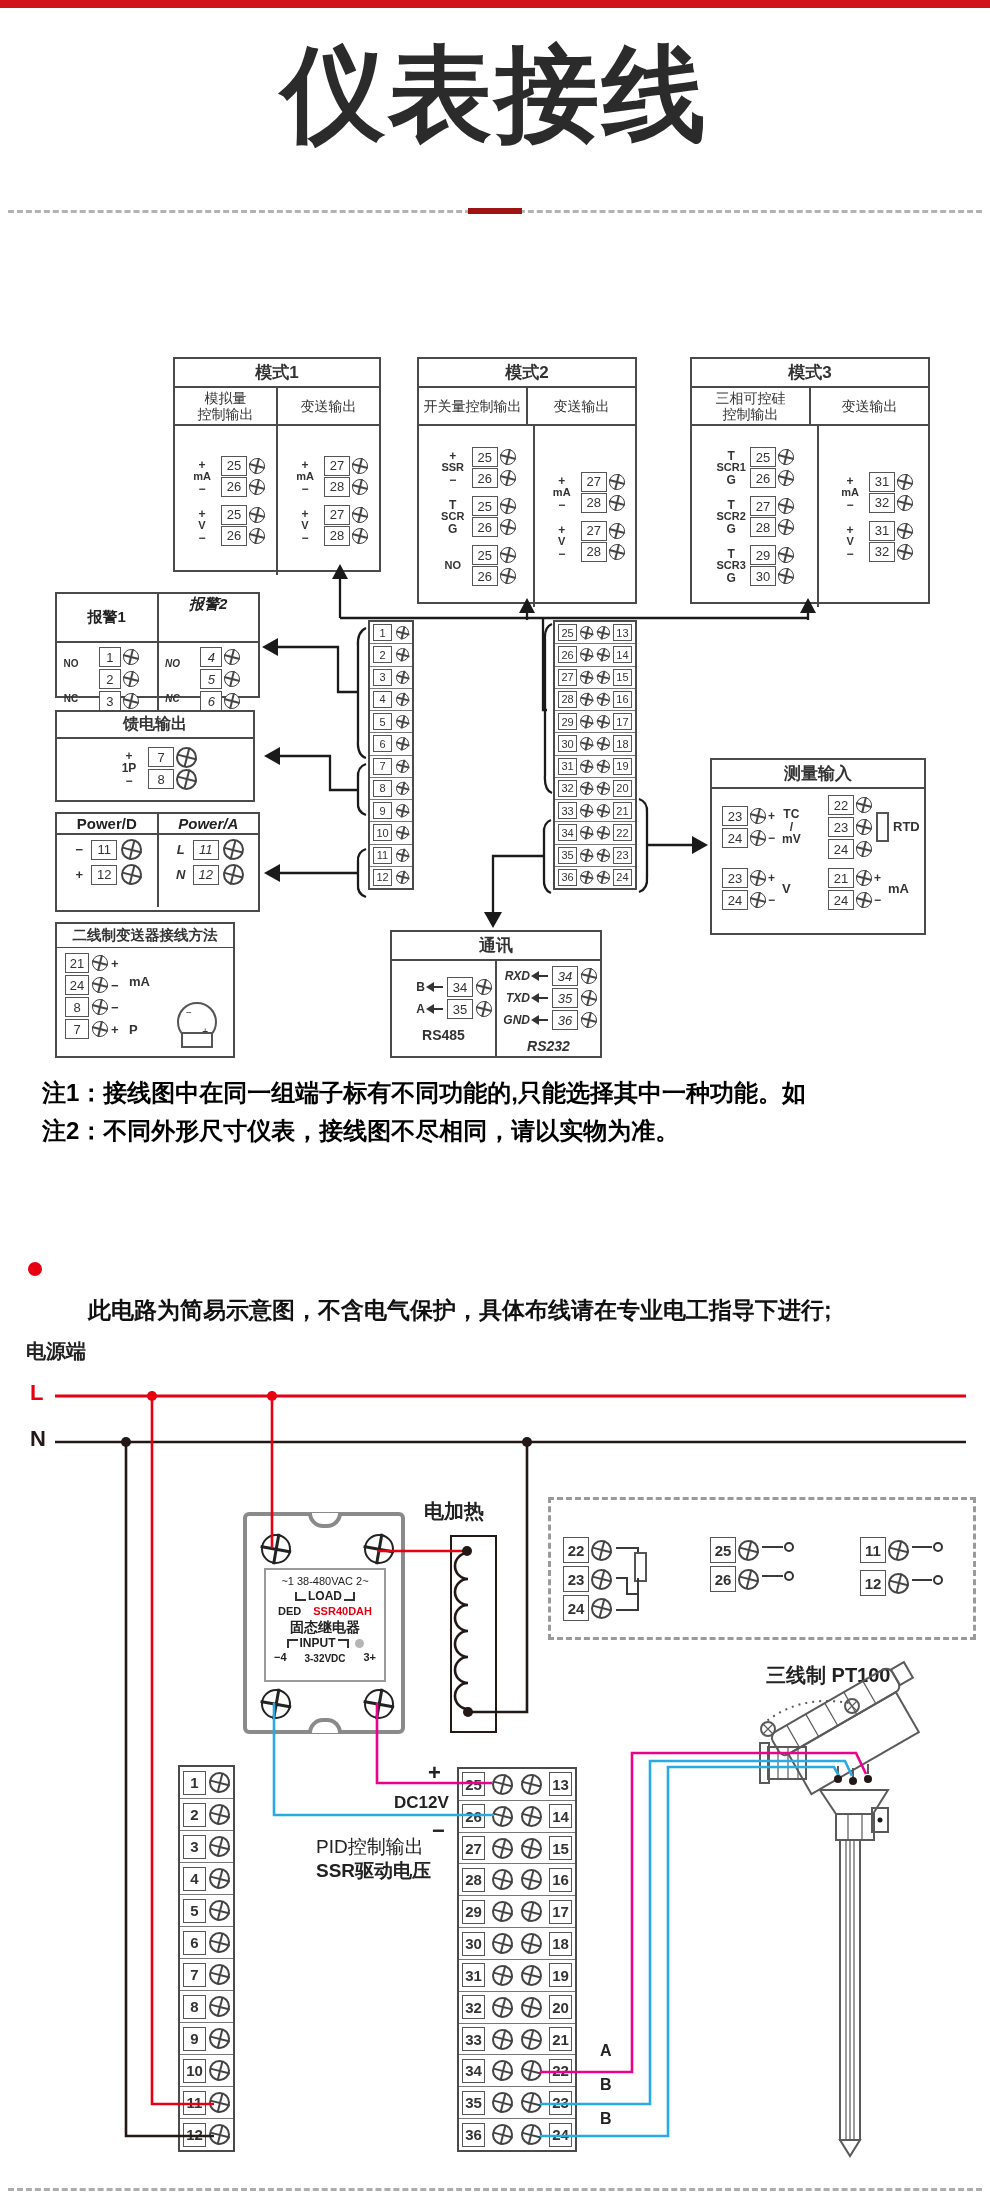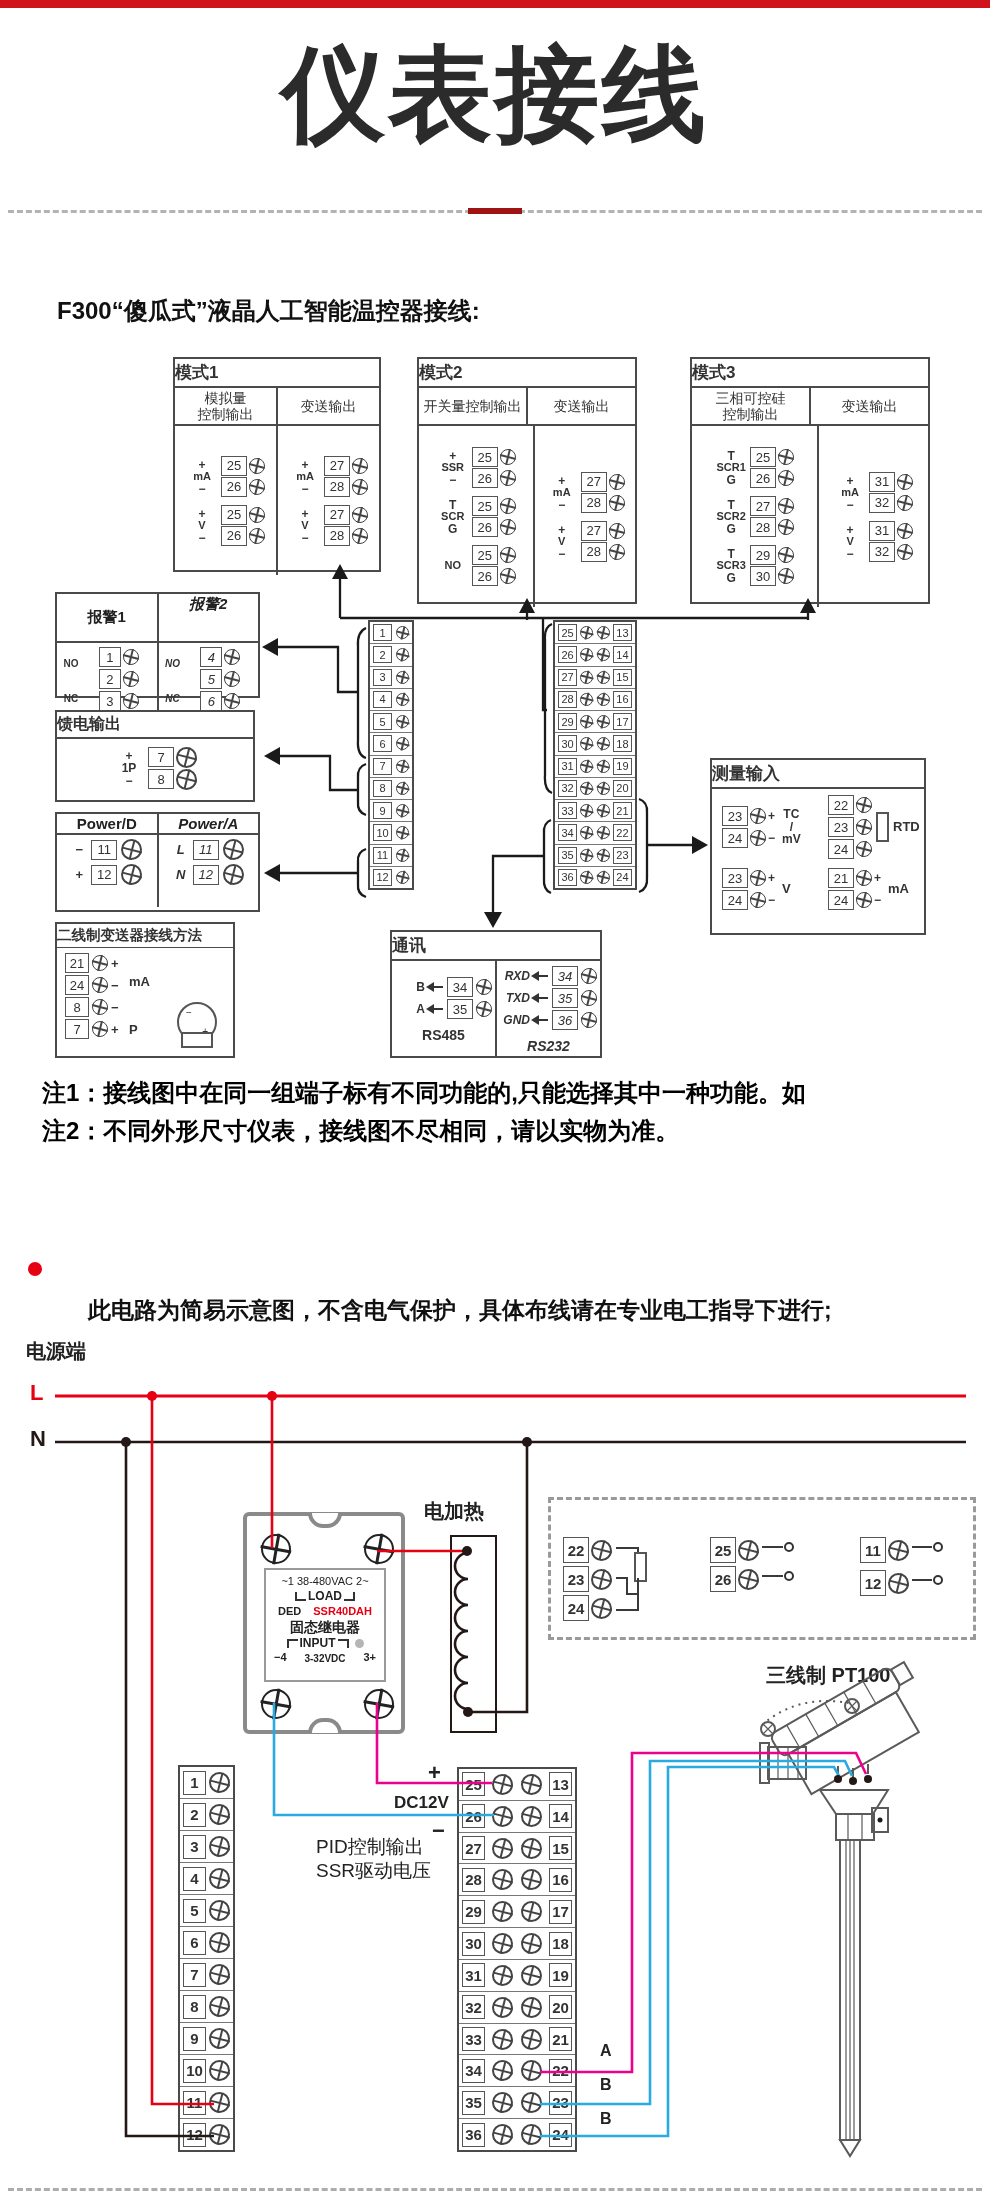--- a/index.html
+++ b/index.html
@@ -8,21 +8,21 @@
   .abs{position:absolute;}
   
   .topbar{position:absolute;left:0;top:0;width:990px;height:8px;background:#d0121b;}
   .title{position:absolute;left:0;top:26px;width:990px;text-align:center;
          font-size:104px;font-weight:900;letter-spacing:3px;color:#2b2b2b;}
   .divider{position:absolute;left:8px;right:8px;top:210px;border-top:3px dashed #b3b3b3;}
   .divider-red{position:absolute;left:468px;top:208px;width:54px;height:6px;background:#a01313;}
   .intro{position:absolute;left:57px;top:295px;font-size:24px;font-weight:600;color:#111;}
   
   .box{position:absolute;border:2px solid #4a4a4a;background:#fff;box-sizing:border-box;z-index:2;}
-  .box-h{border-bottom:2px solid #4a4a4a;text-align:left;font-size:17px;font-weight:600;padding:2px 0;color:#333;}
+  .box-h{border-bottom:2px solid #4a4a4a;text-align:center;font-size:17px;font-weight:600;padding:2px 0;color:#333;}
   .sub{display:flex;border-bottom:2px solid #4a4a4a;}
   .sub>div{flex:1;min-height:36px;display:flex;align-items:center;justify-content:center;
            text-align:center;font-size:14px;color:#333;white-space:pre-line;line-height:1.15;}
   .sub>div+div{border-left:2px solid #4a4a4a;}
   .mbody{display:flex;align-items:stretch;}
   .mcol{flex:1;display:flex;flex-direction:column;align-items:center;justify-content:center;padding:3px 0;}
   .mcol+.mcol{border-left:2px solid #4a4a4a;}
   
   .tnum{display:flex;align-items:center;justify-content:center;border:1.5px solid #555;
         background:#fff;width:24px;height:18px;font-size:13px;color:#333;flex:none;}
@@ -130,21 +130,20 @@
 </style>
 </head>
 <body>
 
 <div id="app">
 
   <div class="topbar"></div>
   <div class="title">仪表接线</div>
   <div class="divider"></div>
   <div class="divider-red"></div>
-  <div class="intro">F300“傻瓜式”液晶人工智能温控器接线:</div>
 
   <svg class="overlay" width="990" height="2203" viewBox="0 0 990 2203">
 
     <path d="M340,618 H808" class="w-dk"></path>
     <path d="M340,618 V578" class="w-dk"></path>
       <path d="M340,564 l-8,15 h16 z" class="f-dk"></path>
     <path d="M527,620 V612" class="w-dk"></path>
       <path d="M527,598 l-8,15 h16 z" class="f-dk"></path>
     <path d="M808,620 V612" class="w-dk"></path>
       <path d="M808,598 l-8,15 h16 z" class="f-dk"></path>
@@ -1010,21 +1009,21 @@
         <span class="screw s20"></span>
       </div>
     </div>
   <div class="lg-lab" style="left:946px;top:1524px;font-weight:700">L</div>
   <div class="lg-lab" style="left:946px;top:1584px;font-weight:700">N</div>
 
   <div class="lbl" style="left:428px;top:1760px;font-size:22px;font-weight:700">+</div>
   <div class="lbl" style="left:394px;top:1793px;font-size:17px;font-weight:700">DC12V</div>
   <div class="lbl" style="left:432px;top:1818px;font-size:22px;font-weight:700">−</div>
   <div class="lbl" style="left:316px;top:1834px;font-size:19px;font-weight:400">PID控制输出</div>
-  <div class="lbl" style="left:316px;top:1858px;font-size:19px;font-weight:400">SSR驱动电压</div>
+  <div class="lbl" style="left:316px;top:1858px;font-size:19px;font-weight:700">SSR驱动电压</div>
 
   <div class="vstrip" style="left:178px;top:1765px;width:57px;height:387px">
 
   <div class="vrow">
         <span class="tnum lg" style="width:21px;height:22px">1</span>
         <span class="screw s20"></span>
       </div>
       <div class="vrow">
         <span class="tnum lg" style="width:21px;height:22px">2</span>
         <span class="screw s20"></span>

